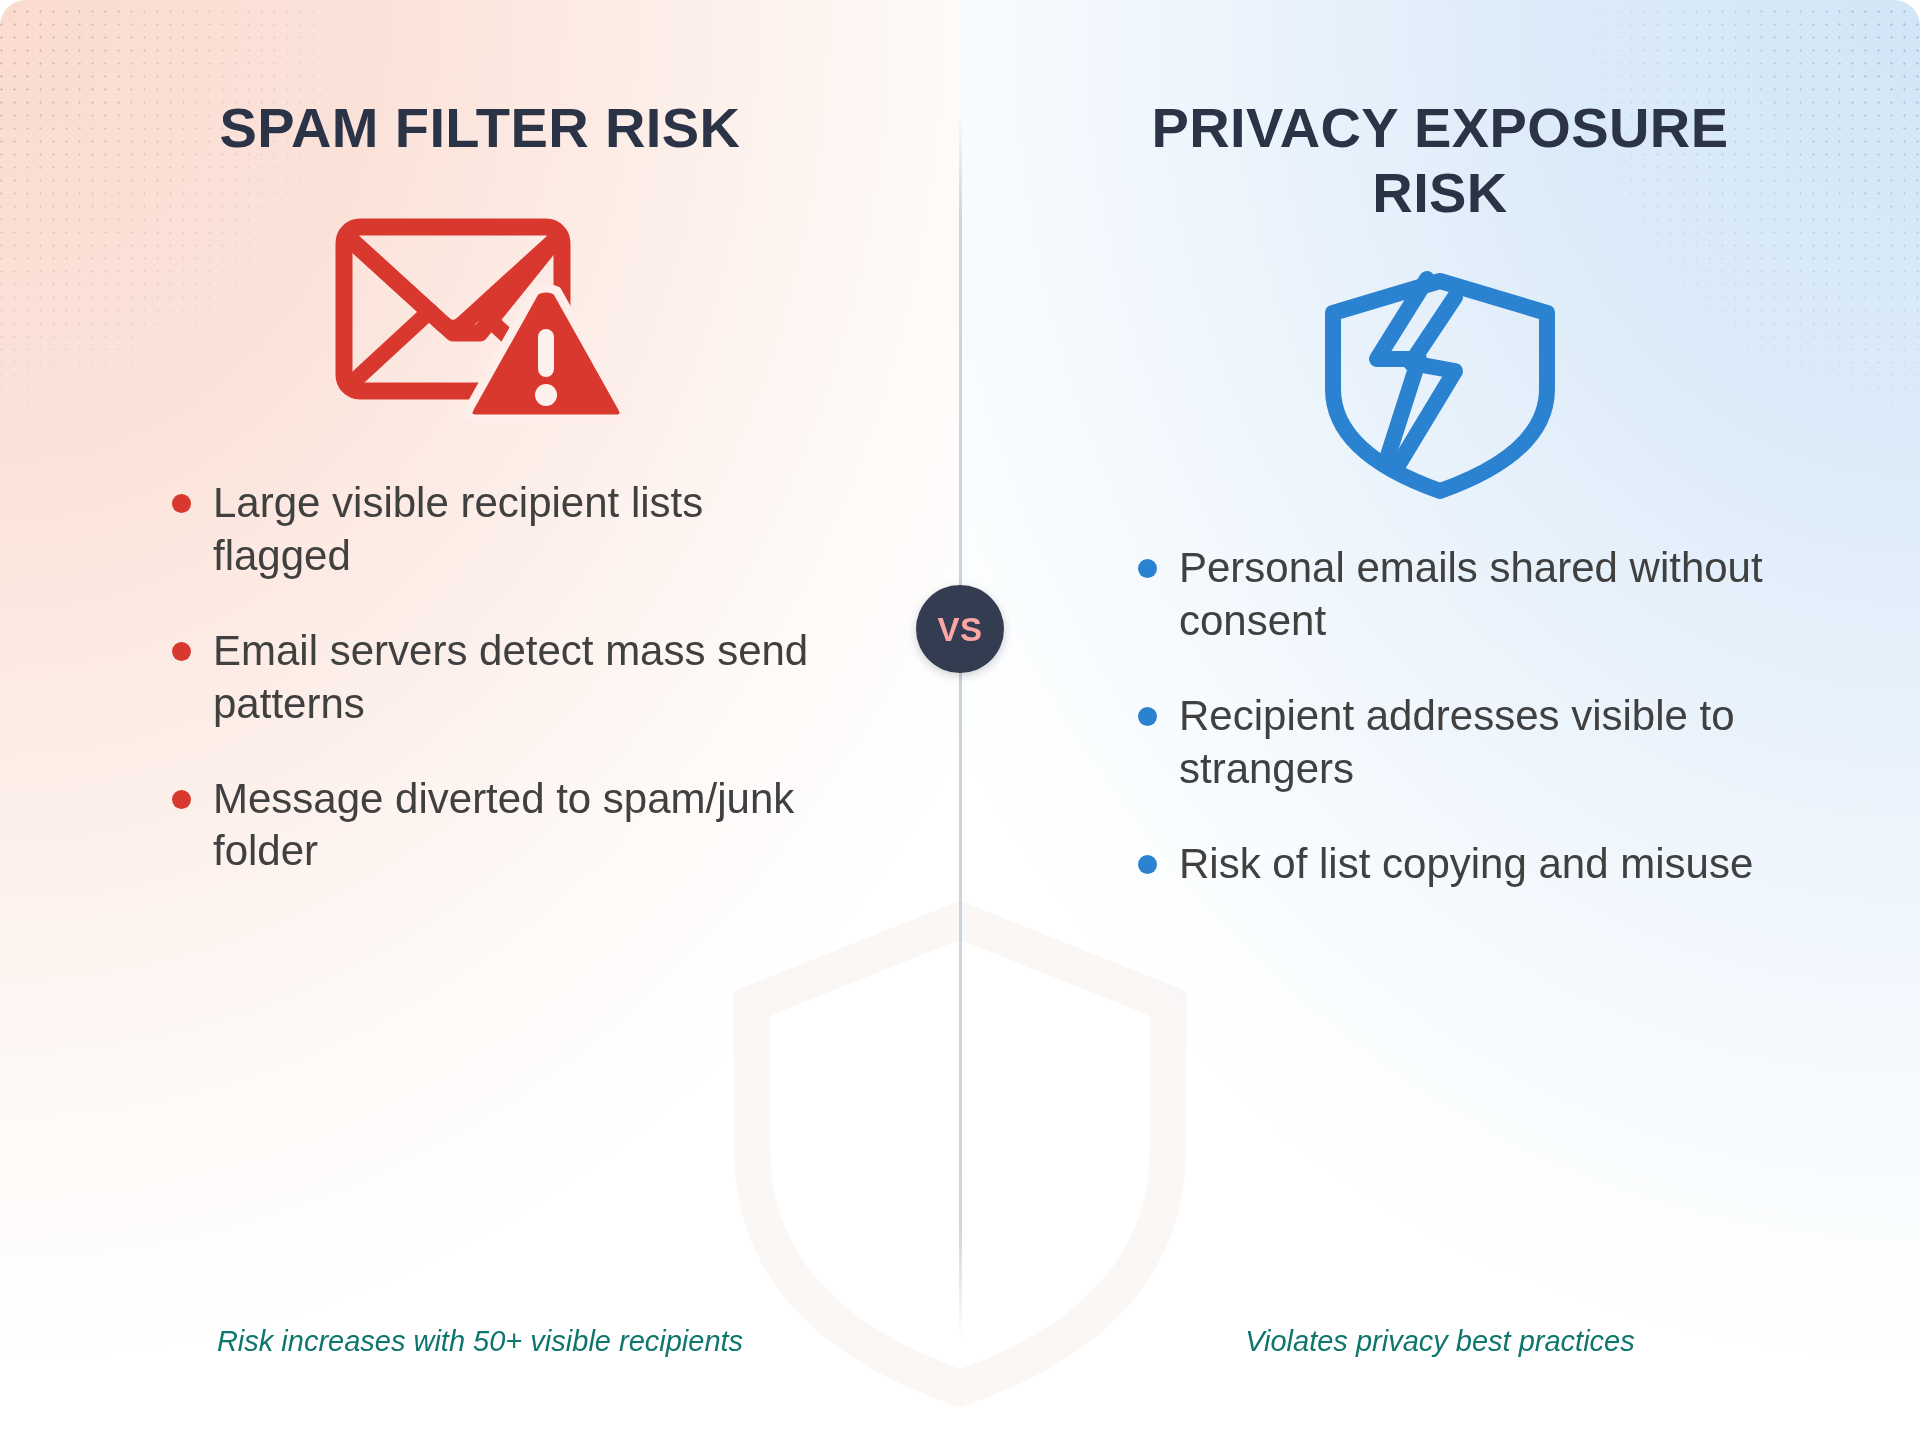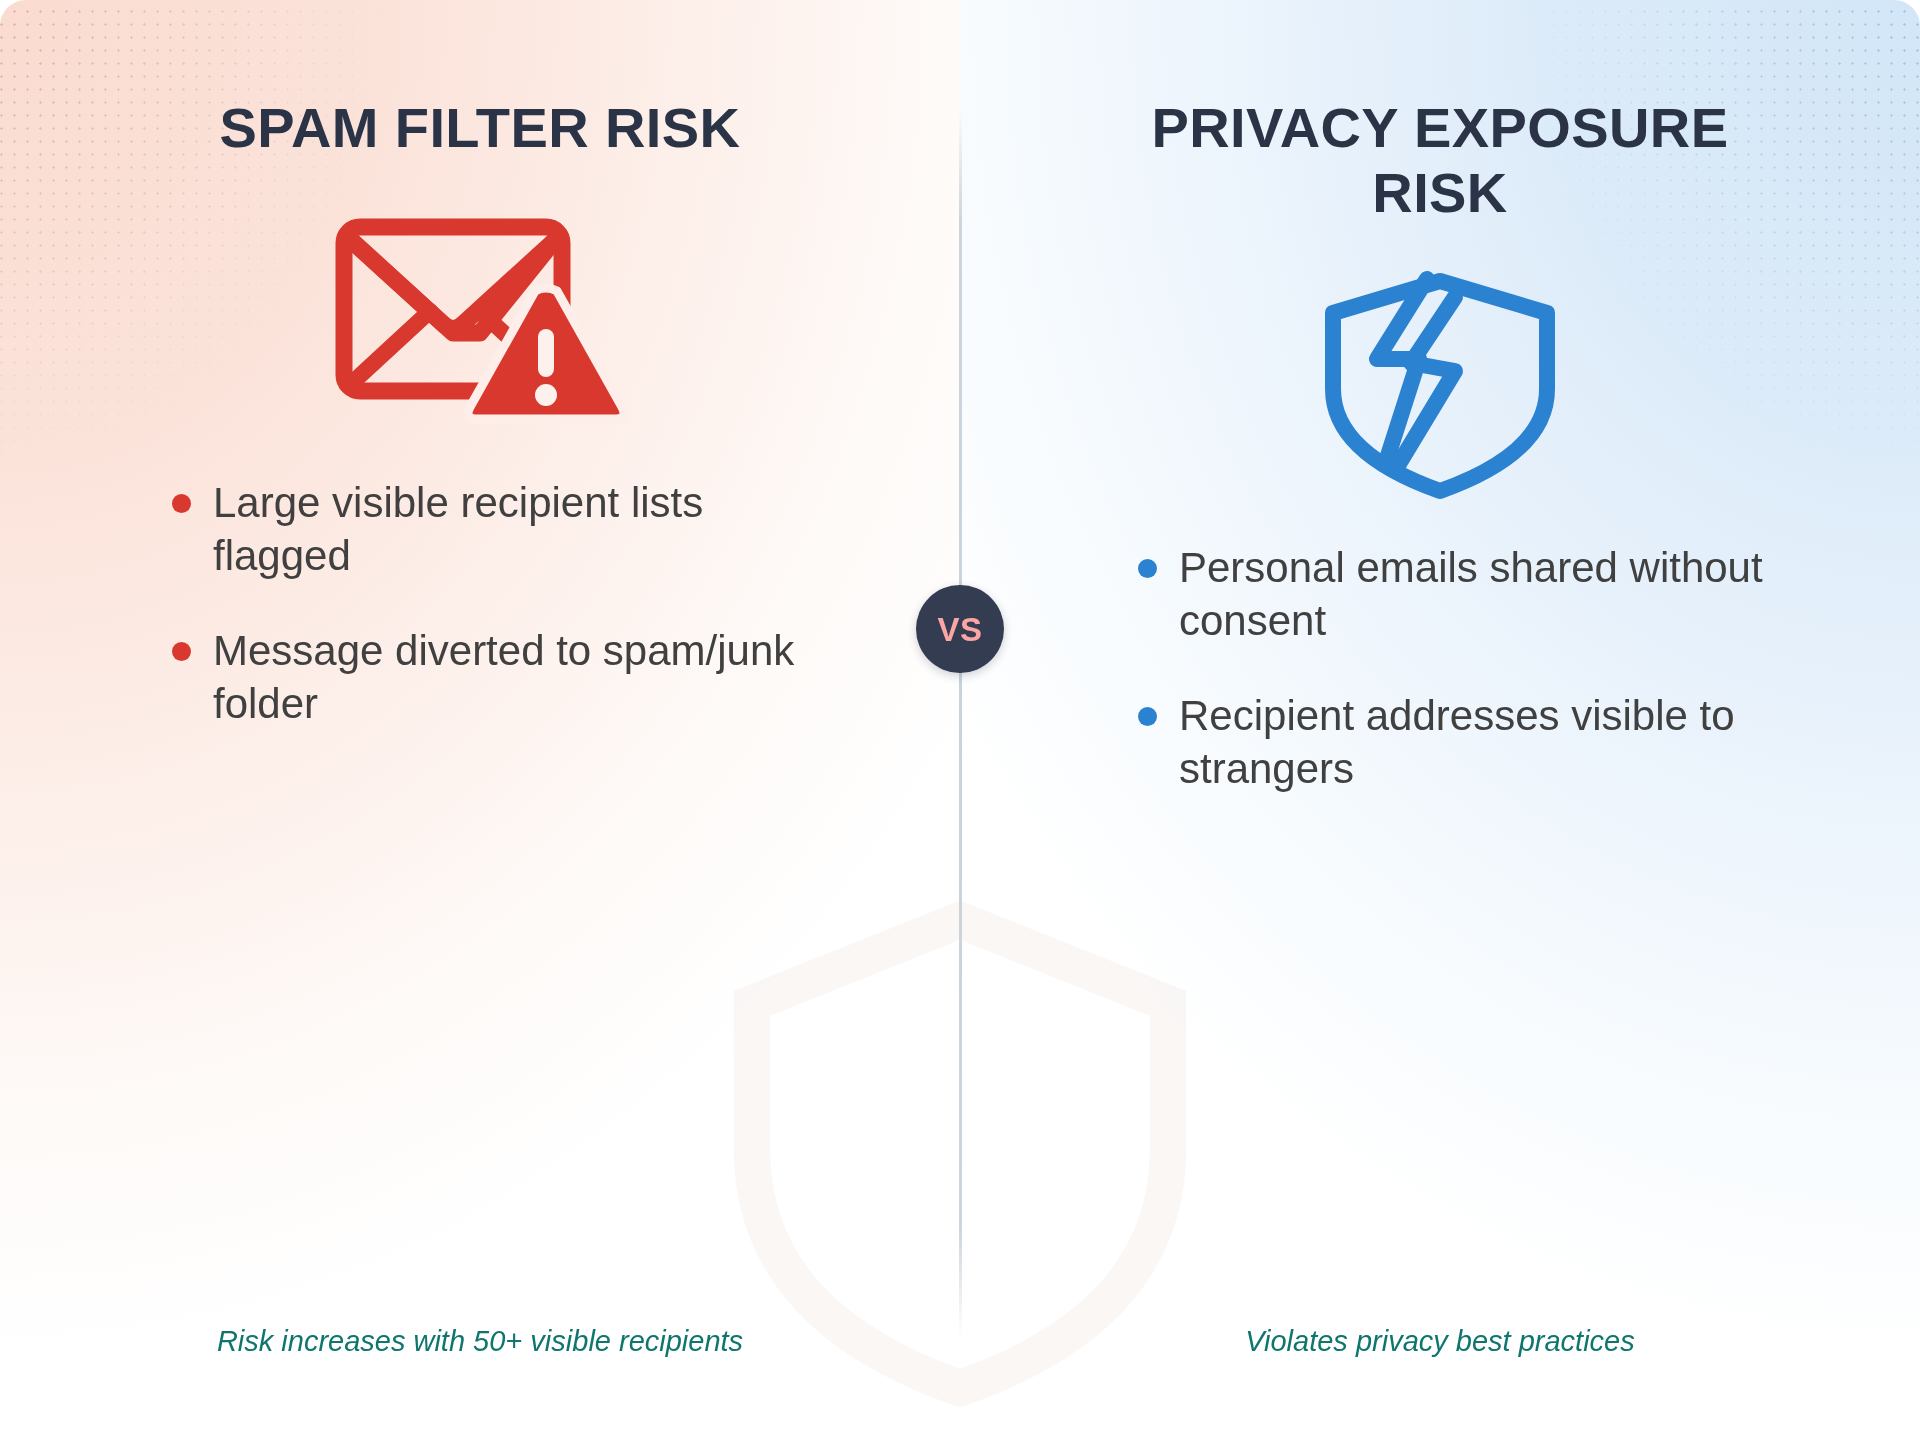--- a/index.html
+++ b/index.html
@@ -216,20 +216,24 @@
         </svg>
       </div>
 
       <ul class="bullets">
         <li class="bullet">
           <span class="dot dot-red"></span>
           <span class="bullet-text">Large visible recipient lists flagged</span>
         </li>
         <li class="bullet">
           <span class="dot dot-red"></span>
+          <span class="bullet-text">Email servers detect mass send patterns</span>
+        </li>
+        <li class="bullet">
+          <span class="dot dot-red"></span>
           <span class="bullet-text">Message diverted to spam/junk folder</span>
         </li>
       </ul>
 
       <div class="footnote">Risk increases with 50+ visible recipients</div>
     </div>
 
     <div class="column col-right">
 
       <div class="col-title">PRIVACY EXPOSURE RISK</div>
@@ -247,19 +251,23 @@
 
       <ul class="bullets">
         <li class="bullet">
           <span class="dot dot-blue"></span>
           <span class="bullet-text">Personal emails shared without consent</span>
         </li>
         <li class="bullet">
           <span class="dot dot-blue"></span>
           <span class="bullet-text">Recipient addresses visible to strangers</span>
         </li>
+        <li class="bullet">
+          <span class="dot dot-blue"></span>
+          <span class="bullet-text">Risk of list copying and misuse</span>
+        </li>
       </ul>
 
       <div class="footnote">Violates privacy best practices</div>
     </div>
 
   </div>
 </div>
 
 </body></html>

